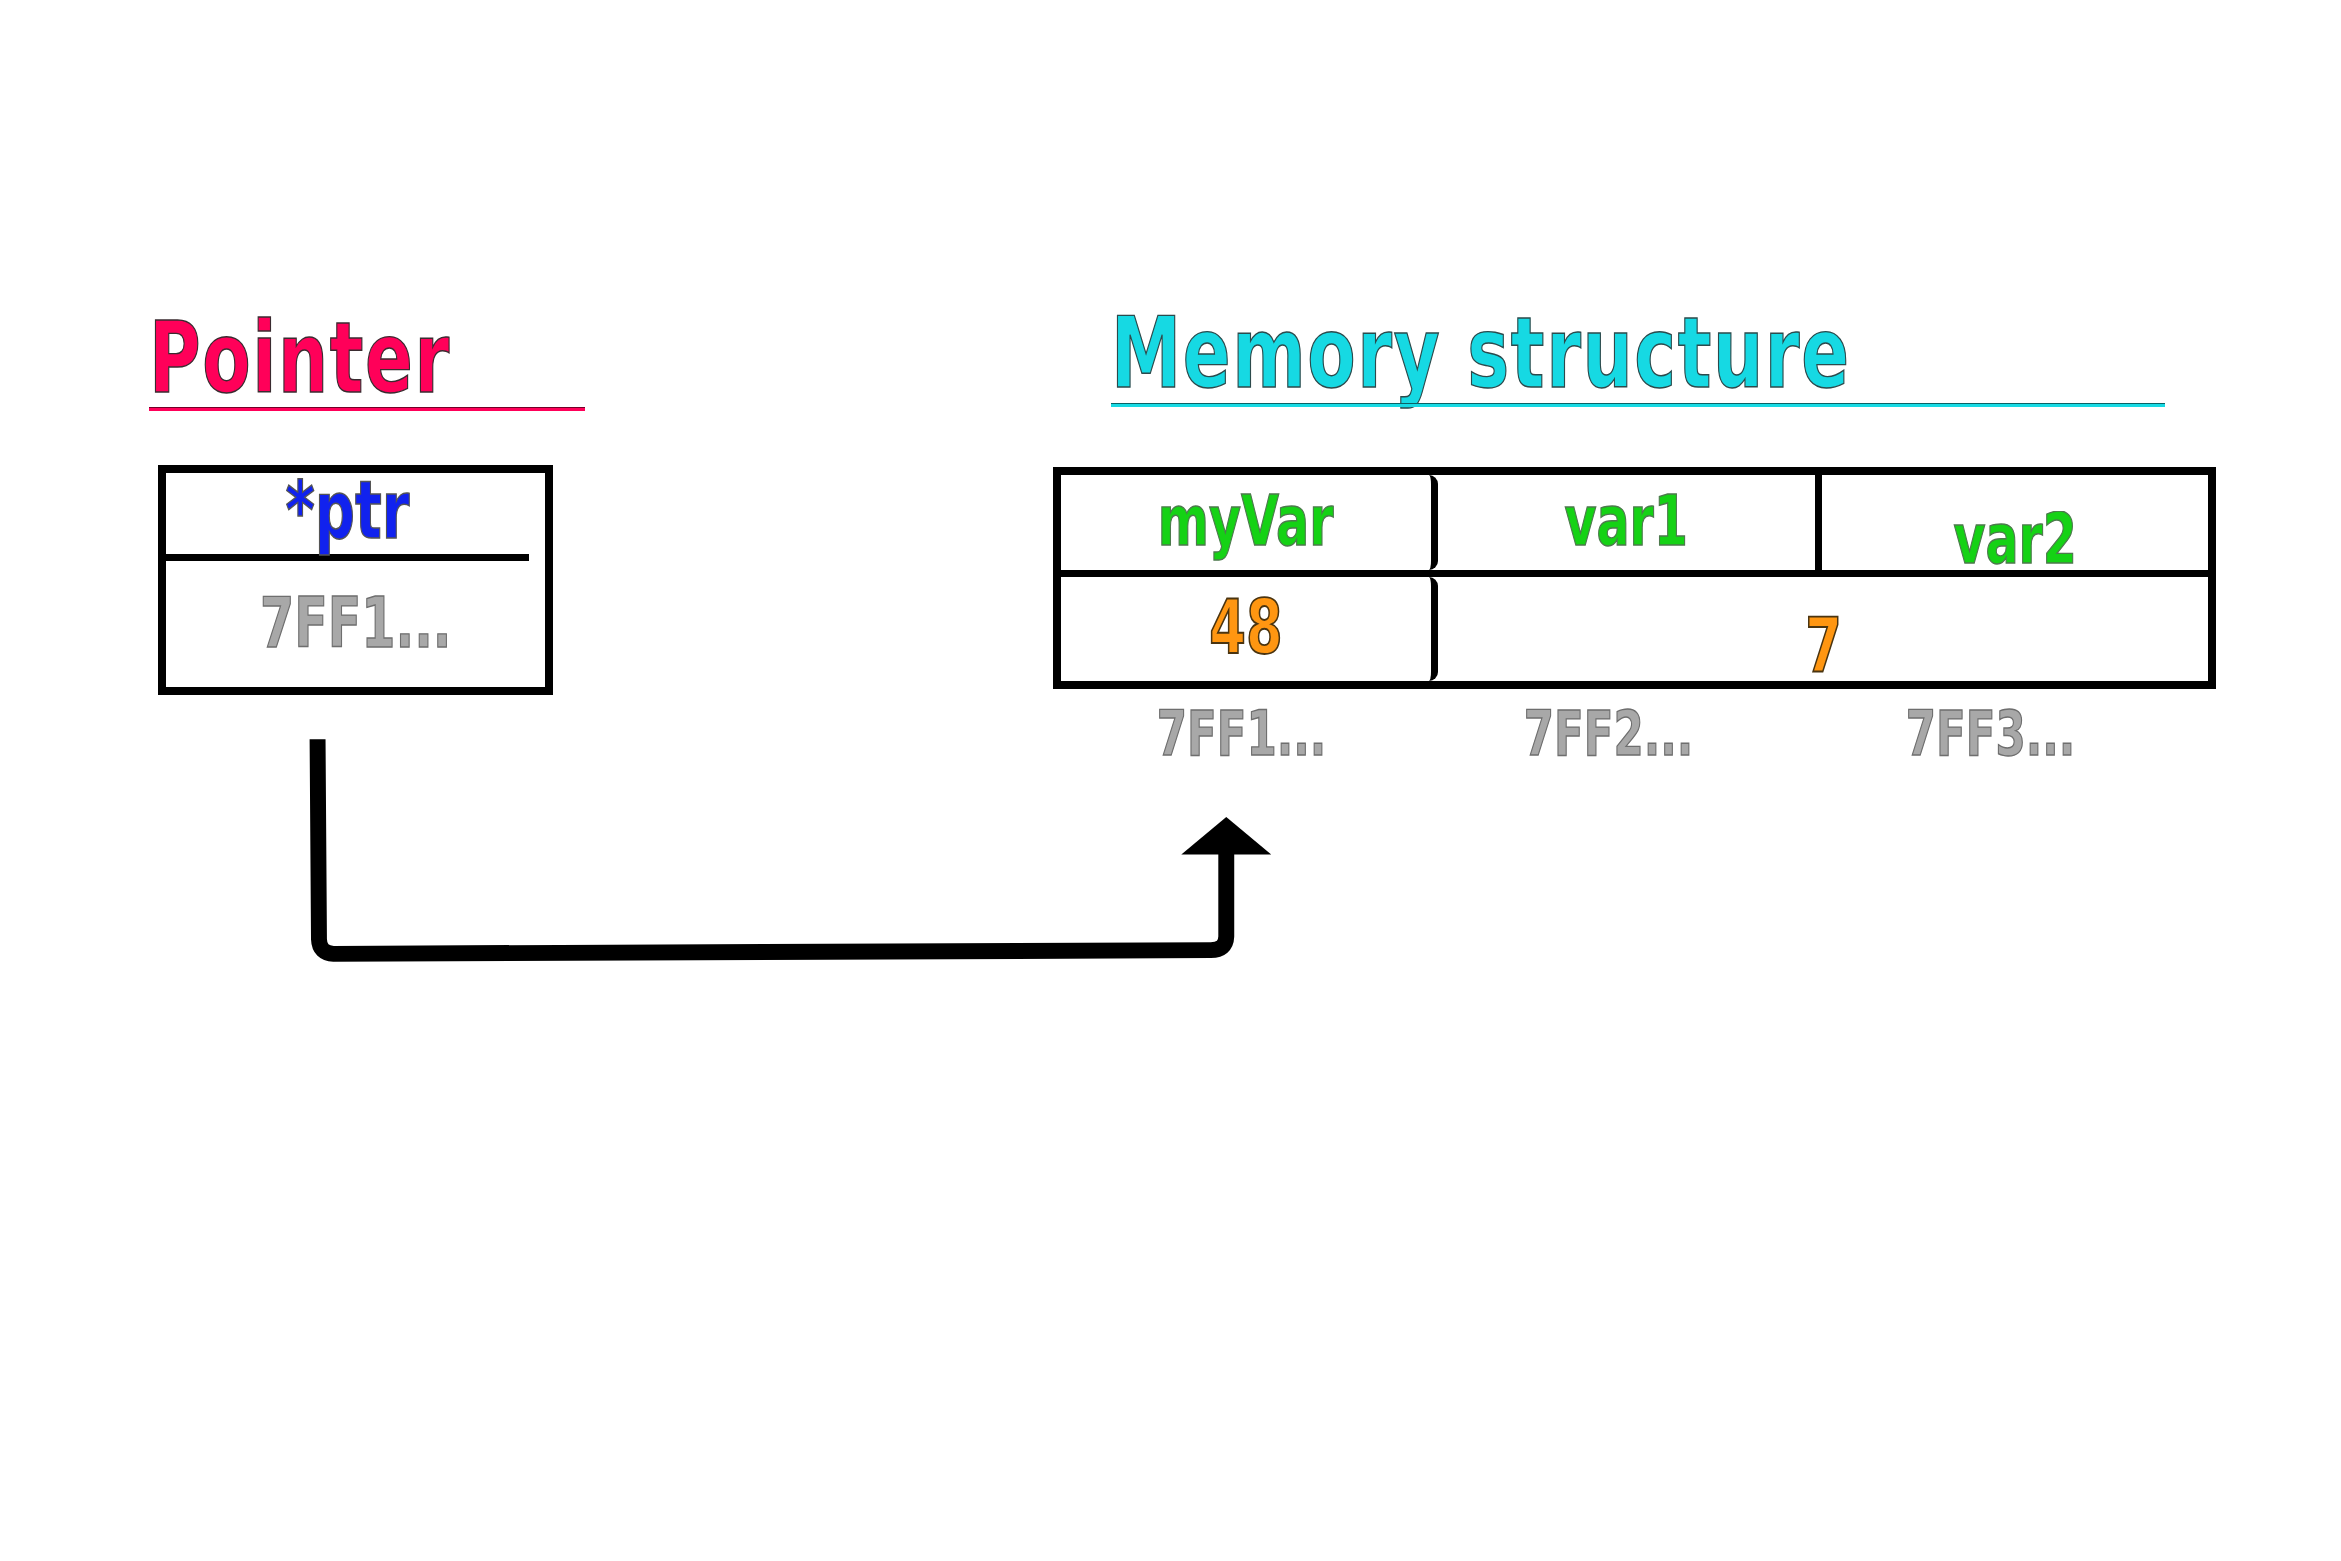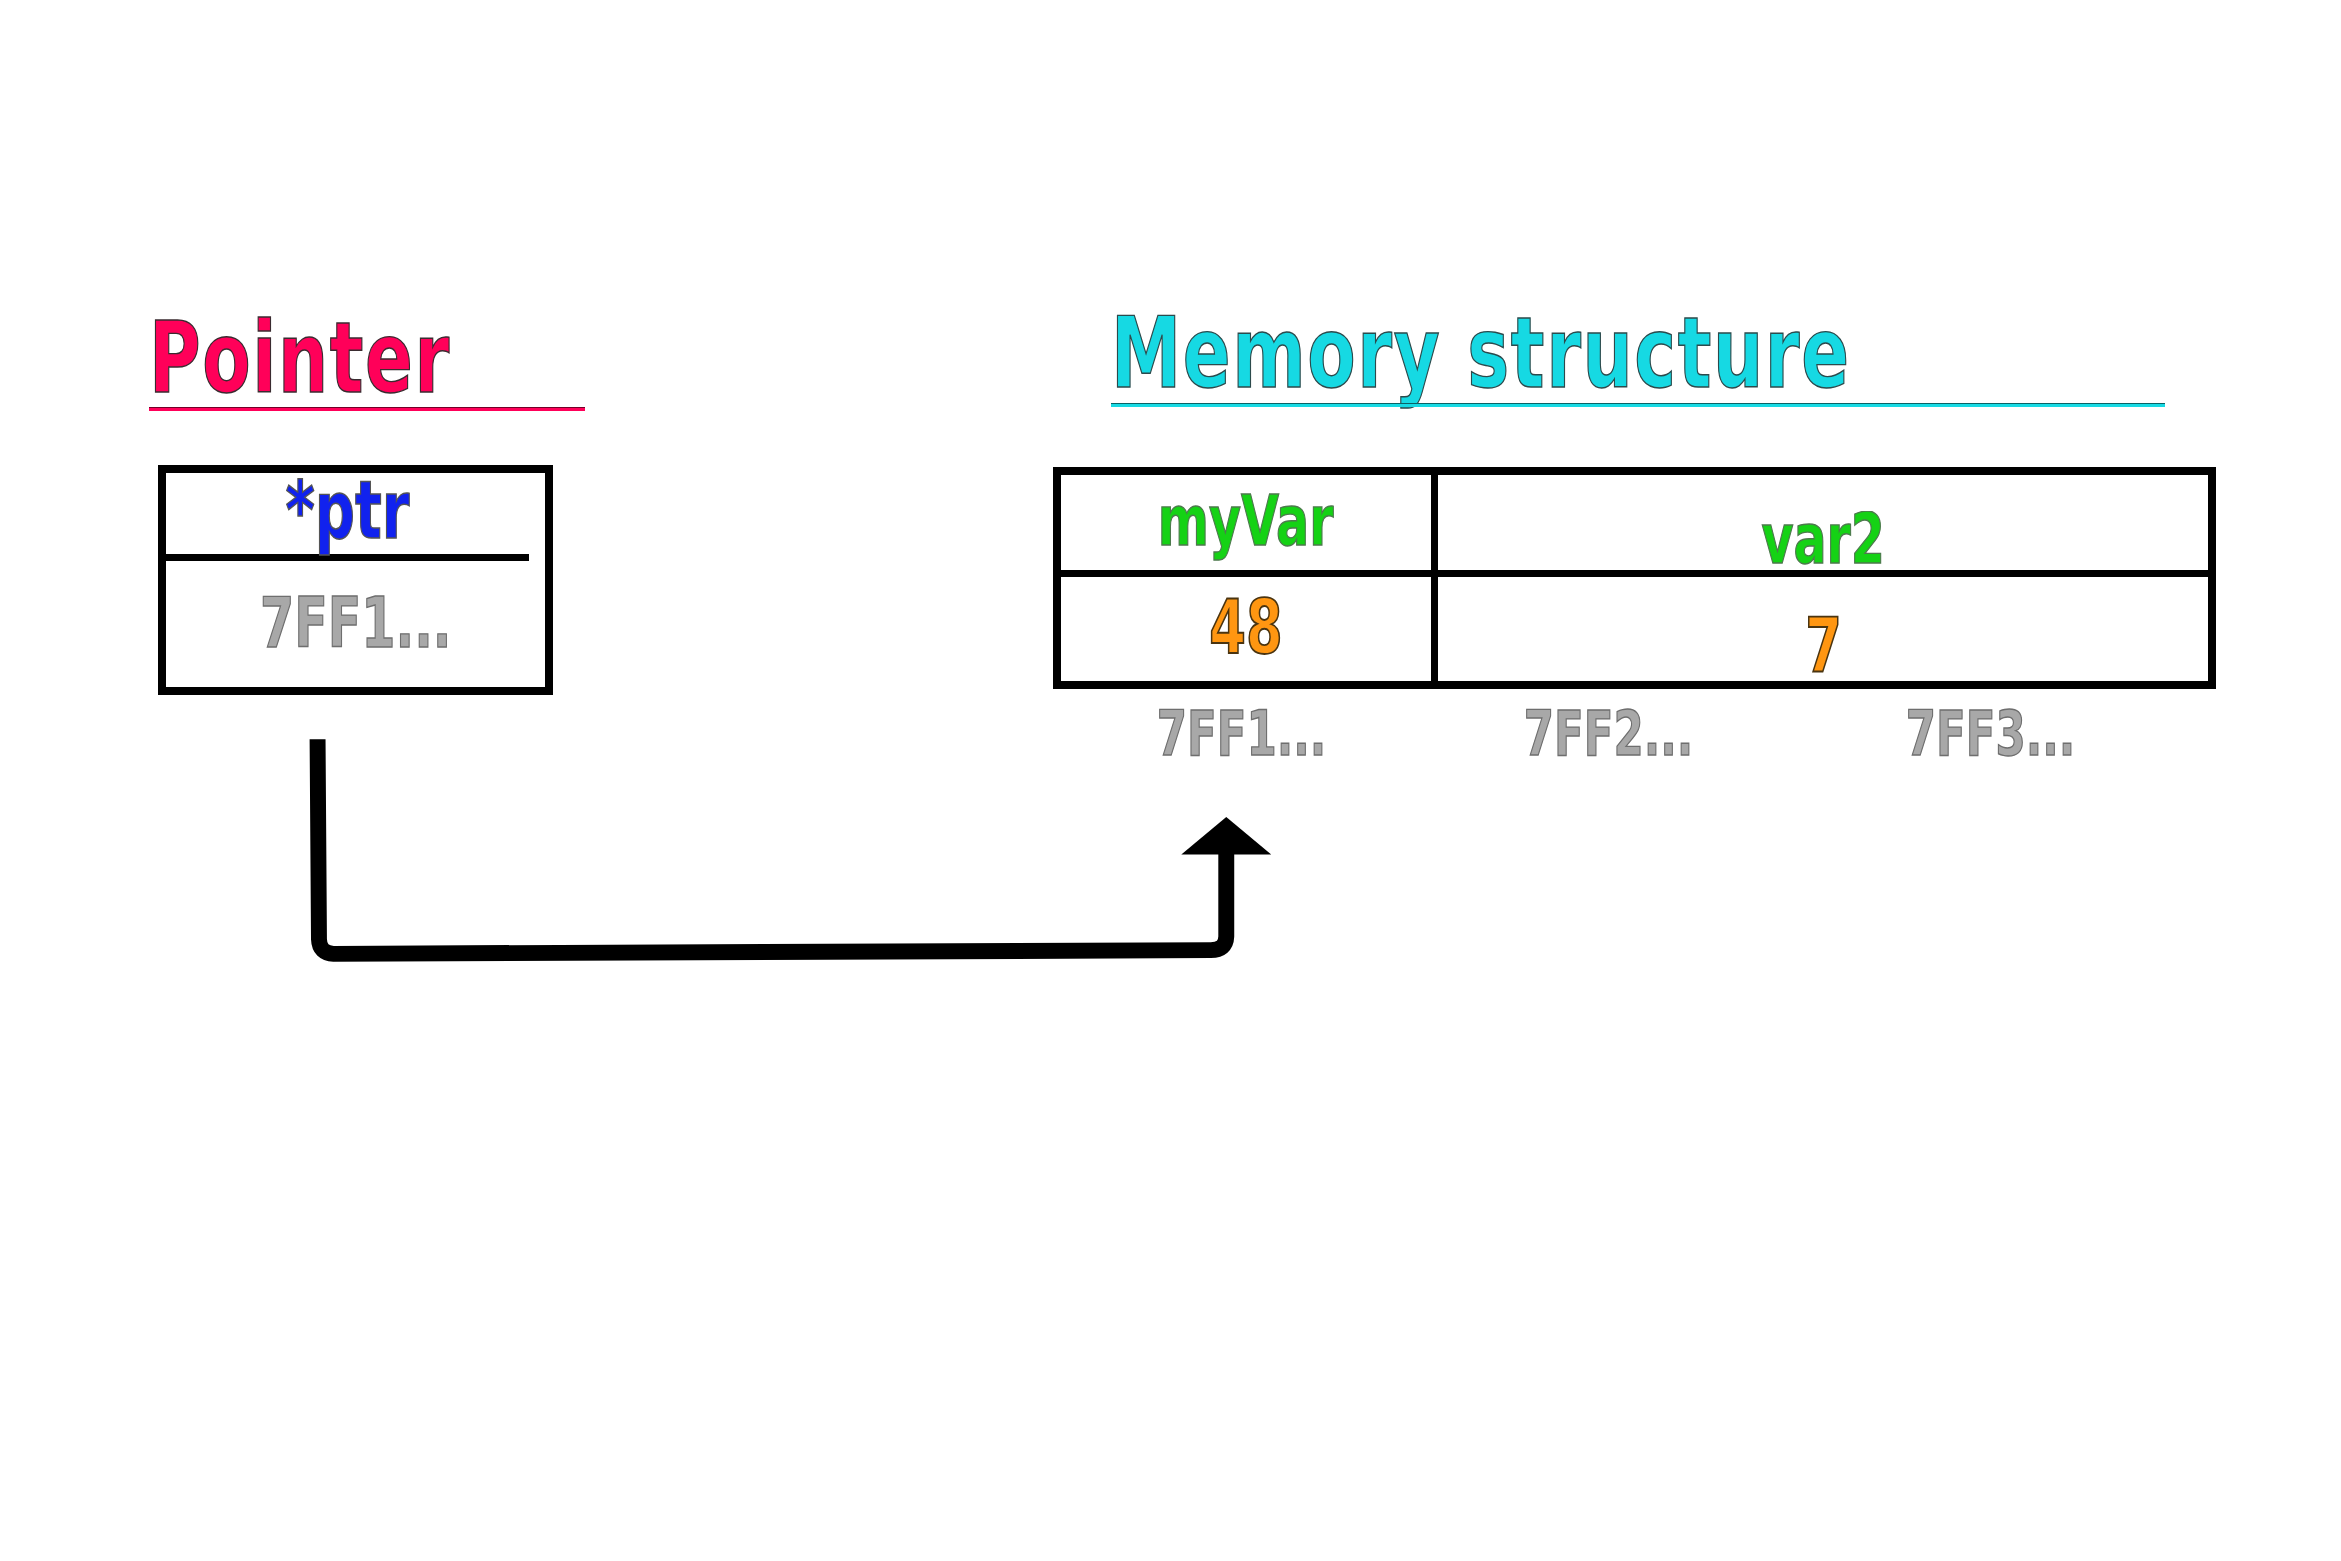--- a/index.html
+++ b/index.html
@@ -142,21 +142,21 @@
   #mem-header-row { flex: 0 0 95px; border-bottom: 7.5px solid #000000; }
   #mem-value-row  { flex: 1 1 auto; }
 
   .mem-cell {
     display: flex;
     align-items: center;
     justify-content: center;
     box-sizing: border-box;
     overflow: hidden;
   }
-  .mem-cell.c0 { flex: 0 0 377px; border-right: 7.5px solid #000000; }
+  .mem-cell.c0 { flex: 0 0 377px; border-right: 7.5px solid #000000; border-radius: 9px; }
   .mem-cell.c1 { flex: 0 0 384px; border-right: 7.5px solid #000000; }
   .mem-cell.c2 { flex: 1 1 auto; margin-top: 36px; }
 
   .mem-header-text {
     font-size: 70px;
     color: #15d215;
     -webkit-text-stroke: 1.4px #4d7a4d;
     position: relative;
     top: -1.9px;
   }
@@ -215,20 +215,23 @@
     <div id="pointer-row-addr">
       <span id="pointer-addr-text" class="cell-text">7FF1...</span>
     </div>
   </div>
 
   <div id="memory-table">
     <div id="mem-header-row" class="mem-row">
       <div class="mem-cell c0">
         <span class="cell-text mem-header-text">myVar</span>
       </div>
+      <div class="mem-cell c1">
+        <span class="cell-text mem-header-text">var1</span>
+      </div>
       <div class="mem-cell c2">
         <span class="cell-text mem-header-text">var2</span>
       </div>
     </div>
     <div id="mem-value-row" class="mem-row">
       <div class="mem-cell c0">
         <span class="cell-text mem-value-text">48</span>
       </div>
       <div class="mem-cell c2">
         <span class="cell-text mem-value-text">7</span>

